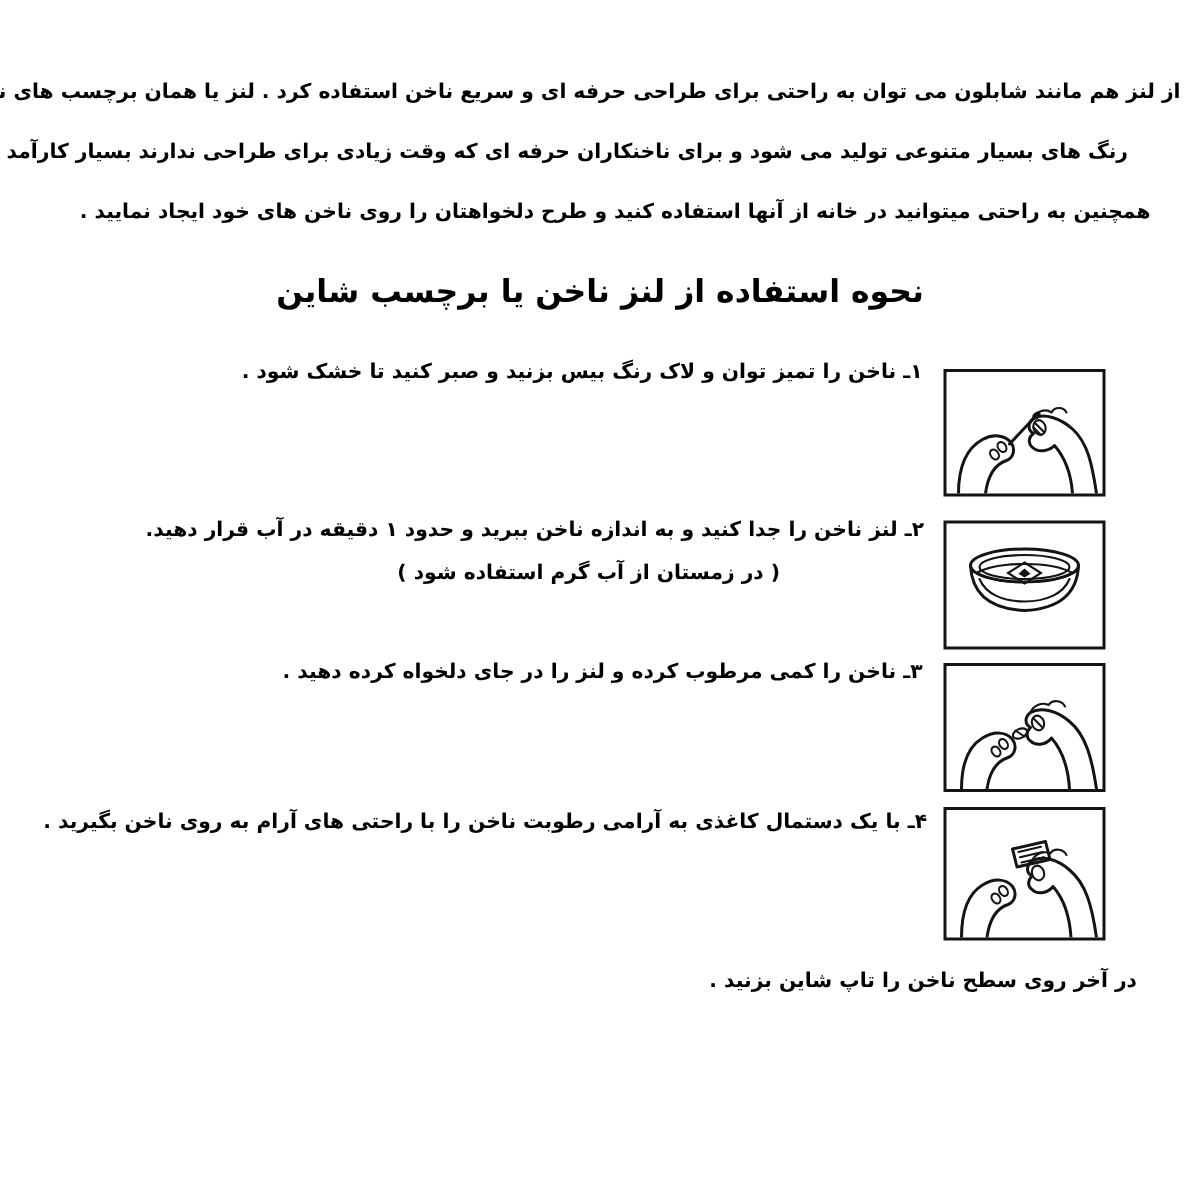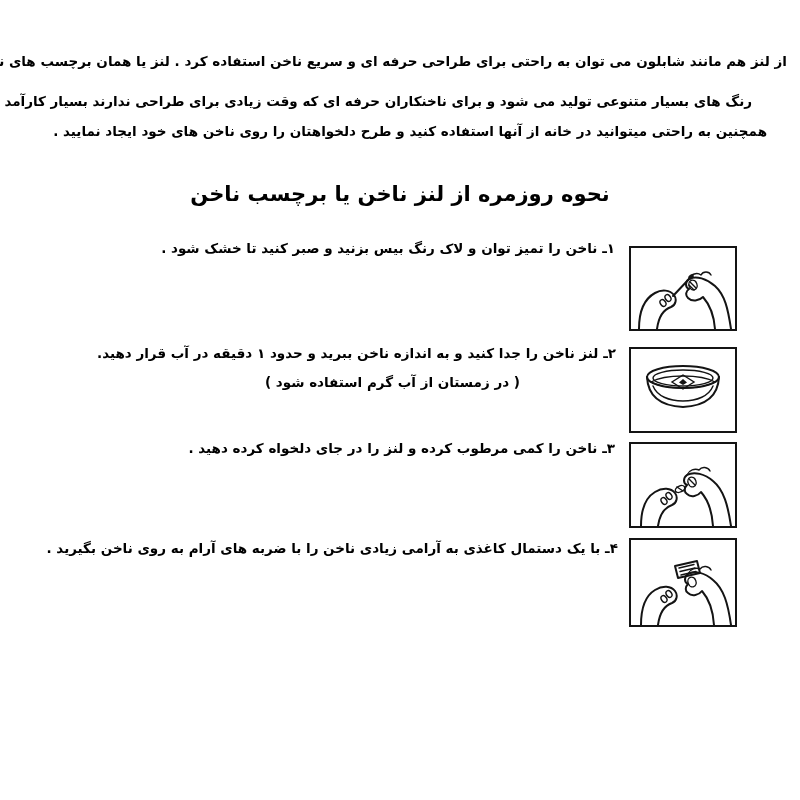--- a/index.html
+++ b/index.html
@@ -24,23 +24,23 @@
   .sk-thin{fill:none;stroke:#141414;stroke-width:1.4;stroke-linecap:round;}
   .sk-fill{fill:#141414;stroke:none;}
 </style>
 </head>
 <body>
 
 <div id="page">
 
   <div class="line" style="top:53px;right:13px;">از لنز هم مانند شابلون می توان به راحتی برای طراحی حرفه ای و سریع ناخن استفاده کرد . لنز یا همان برچسب های ناخن در طرح ها و</div>
   <div class="line" style="top:93px;right:48px;">رنگ های بسیار متنوعی تولید می شود و برای ناخنکاران حرفه ای که وقت زیادی برای طراحی ندارند بسیار کارآمد می باشد.</div>
-  <div class="line" style="top:123px;right:33px;">همچنین به راحتی میتوانید در خانه از آنها استفاده کنید و طرح دلخواهتان را روی ناخن های خود ایجاد نمایید .</div>
+  <div class="line" style="top:133px;right:33px;">همچنین به راحتی میتوانید در خانه از آنها استفاده کنید و طرح دلخواهتان را روی ناخن های خود ایجاد نمایید .</div>
 
-  <div class="heading" style="top:182px;">نحوه روزمره از لنز ناخن یا برچسب ناخن</div>
+  <div class="heading" style="top:182px;">نحوه استفاده از لنز ناخن یا برچسب شاین</div>
 
   <div class="line" style="top:240px;right:185px;">۱ـ ناخن را تمیز توان و لاک رنگ بیس بزنید و صبر کنید تا خشک شود .</div>
   <div class="figure" style="left:629px;top:246px;height:85px;">
     <svg viewBox="0 0 104 81" preserveAspectRatio="none">
 
       <path class="sk" d="M8,81 C8,63 13,51 24,45 C31,41 39,42 43,47 C46,51 45,57 40,59 C34,61 28,66 26,81"></path>
       <ellipse class="sk-thin" cx="37" cy="50" rx="2.6" ry="3.6" transform="rotate(-35 37 50)"></ellipse>
       <ellipse class="sk-thin" cx="32" cy="55" rx="2.6" ry="3.6" transform="rotate(-35 32 55)"></ellipse>
       <path class="sk" d="M42,48 L58,31"></path>
       <ellipse class="sk-fill" cx="60" cy="29" rx="3" ry="2.2" transform="rotate(-40 60 29)"></ellipse>
@@ -77,31 +77,32 @@
       <ellipse class="sk-thin" cx="49" cy="45" rx="5" ry="3" transform="rotate(-25 49 45)"></ellipse>
       <path class="sk-thin" d="M46,43 L52,47"></path>
 
       <path class="sk" d="M100,82 C97,62 93,46 82,37 C74,30 63,27 56,31 C52,34 52,39 56,41 C53,44 53,48 56,50 C60,54 67,52 70,48 C77,56 81,66 82,82"></path>
       <path class="sk-thin" d="M56,31 C58,26 64,24 68,26 M68,26 C71,22 77,23 79,27"></path>
       <ellipse class="sk-thin" cx="61" cy="38" rx="4" ry="5" transform="rotate(-20 61 38)"></ellipse>
       <path class="sk-thin" d="M58,35 L64,41"></path>
     </svg>
   </div>
 
-  <div class="line" style="top:540px;right:182px;">۴ـ با یک دستمال کاغذی به آرامی زیادی ناخن را با ضربه های آرام به روی ناخن بگیرید .</div>
+  <div class="line" style="top:540px;right:182px;">۴ـ با یک دستمال کاغذی به آرامی رطوبت ناخن را با راحتی های آرام به روی ناخن بگیرید .</div>
   <div class="figure" style="left:629px;top:538px;height:89px;">
     <svg viewBox="0 0 104 85" preserveAspectRatio="none">
 
       <path class="sk" d="M10,85 C10,68 14,56 24,50 C32,45 40,46 44,51 C47,55 46,61 41,63 C35,65 29,70 27,85"></path>
       <ellipse class="sk-thin" cx="38" cy="54" rx="2.6" ry="3.6" transform="rotate(-35 38 54)"></ellipse>
       <ellipse class="sk-thin" cx="33" cy="59" rx="2.6" ry="3.6" transform="rotate(-35 33 59)"></ellipse>
 
       <path class="sk" d="M44,26 L66,21 L69,33 L47,38 Z"></path>
       <path class="sk-thin" d="M48,28 L63,24.5 M49,31.5 L64,28 M50,35 L65,31.5"></path>
 
       <path class="sk" d="M100,85 C97,64 93,49 82,40 C74,33 64,30 57,34 C53,37 53,42 57,44 C54,47 54,51 57,53 C61,57 68,55 71,51 C78,59 82,69 83,85"></path>
       <path class="sk-thin" d="M57,34 C59,29 65,27 69,29 M69,29 C72,25 78,26 80,30"></path>
       <ellipse class="sk-thin" cx="61" cy="42" rx="4" ry="5" transform="rotate(-20 61 42)"></ellipse>
     </svg>
   </div>
 
+  <div class="line" style="top:646px;right:42px;">در آخر روی سطح ناخن را تاپ شاین بزنید .</div>
 
 </div>
 
 </body></html>

